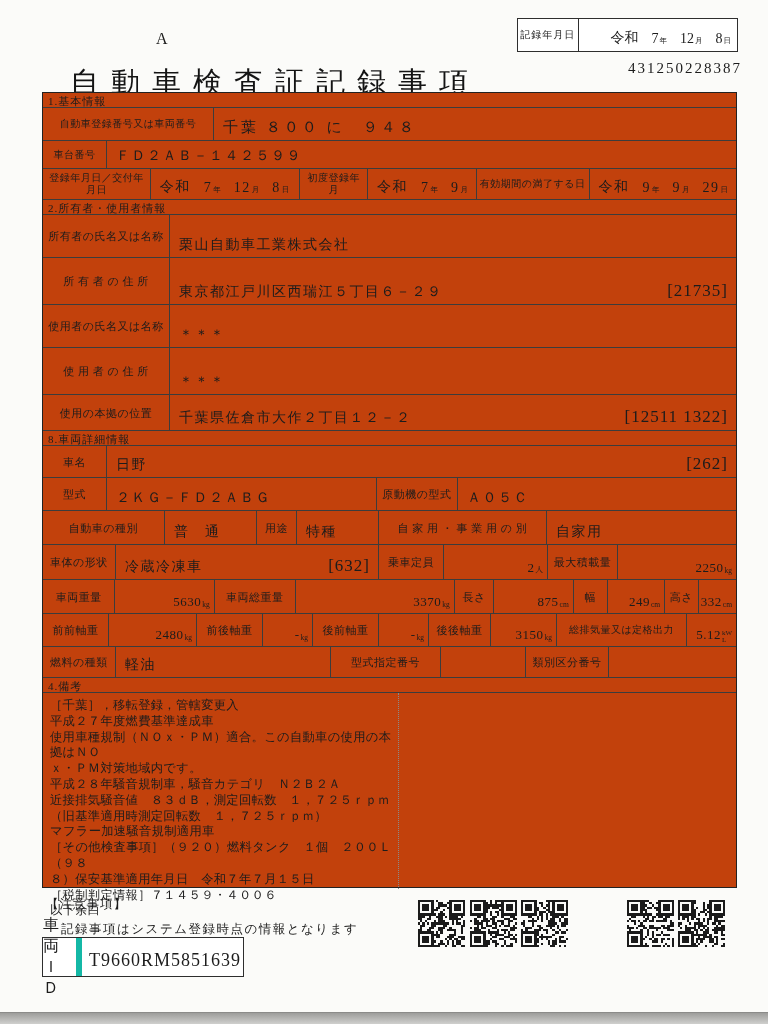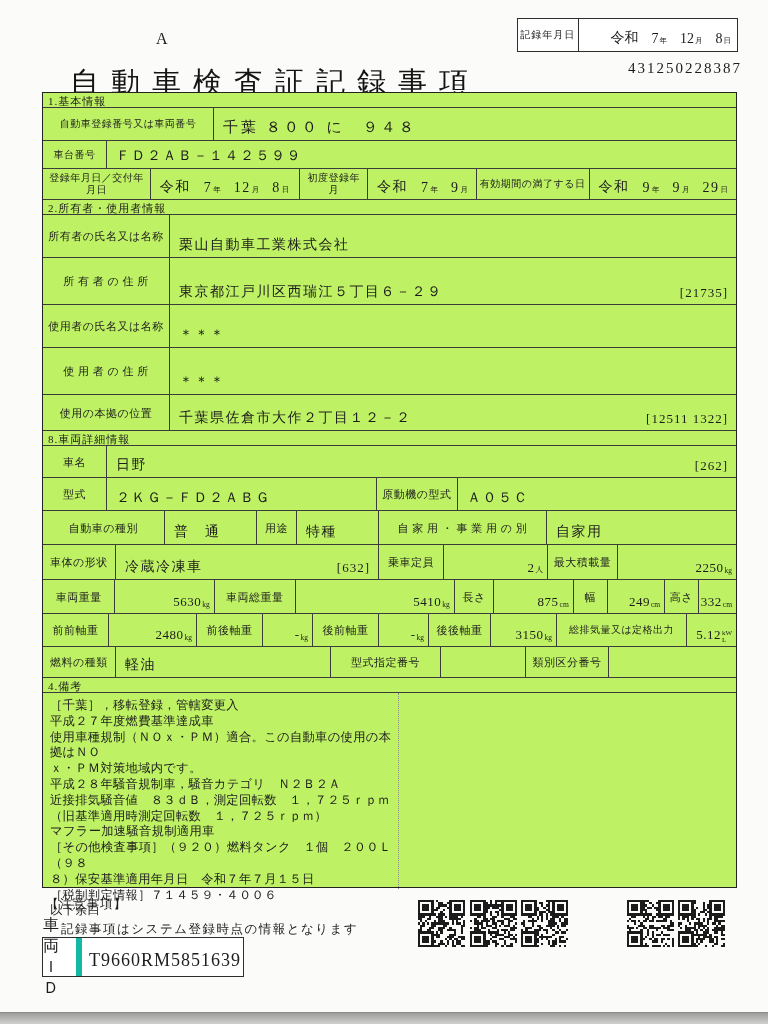--- a/index.html
+++ b/index.html
@@ -7,33 +7,33 @@
   .page{position:relative;width:768px;height:1024px;background:#fbfbf9;overflow:hidden;color:#1c1c1c;}
   .abs{position:absolute;}
   
   .marker-a{left:156px;top:30px;font-size:16px;}
   .title{left:54px;top:47px;font-size:29px;letter-spacing:12px;font-weight:normal;margin:16px;color:#141414;white-space:nowrap;}
   .doc-number{left:0;top:60px;width:742px;text-align:right;font-size:15px;letter-spacing:2px;}
   .record-date-box{left:517px;top:18px;width:221px;height:34px;border:1px solid #2e2e2e;display:flex;box-sizing:border-box;background:#fff;gap:24px;}
   .rd-label{width:66px;border-right:1px solid #2e2e2e;font-size:10px;display:flex;align-items:center;justify-content:center;letter-spacing:1px;}
   .rd-value{flex:1;display:flex;align-items:flex-end;padding:0 6px 4px 8px;}
   
-  .main-table{left:42px;top:92px;width:695px;height:796px;border:1.5px solid #222;box-sizing:border-box;background:#bef264;}
+  .main-table{left:42px;top:92px;width:695px;height:796px;border:1.5px solid #222;box-sizing:border-box;background:#c2410c;}
   .row{display:flex;border-bottom:1px solid #3c3c3c;box-sizing:border-box;}
   .row:last-child{border-bottom:none;}
   .sec{font-size:11px;padding:1px 0 0 5px;letter-spacing:1px;align-items:flex-start;}
   .cell{box-sizing:border-box;border-right:1px solid #3c3c3c;position:relative;display:flex;}
   .cell:last-child{border-right:none;}
   .grow{flex:1;}
   .lbl{font-size:10px;align-items:center;justify-content:center;text-align:center;padding:0 2px;letter-spacing:0.5px;line-height:12px;}
   .lbl3{font-size:11px;}
   .val{font-size:14px;align-items:flex-end;padding:0 8px 3px 9px;letter-spacing:1.5px;white-space:nowrap;}
   .big{font-size:15px;letter-spacing:3px;}
   .split{justify-content:space-between;}
-  .code{font-size:13px;letter-spacing:1px;}
+  .code{font-size:17px;letter-spacing:1px;}
   .num{font-size:13px;align-items:flex-end;justify-content:flex-end;padding:0 4px 3px 2px;letter-spacing:0.5px;white-space:nowrap;}
   .u{font-size:7.5px;padding:0 0 1px 1px;letter-spacing:0;}
   .date{display:flex;gap:13px;align-items:flex-end;font-size:14px;white-space:nowrap;}
   .date .dn{display:inline-flex;align-items:flex-end;}
   .stack{display:inline-flex;flex-direction:column;font-size:7px;line-height:6.5px;padding-left:1px;letter-spacing:0;}
   
   .remarks-body{position:relative;width:100%;height:100%;}
   .remarks-divider{position:absolute;left:355px;top:0;bottom:0;border-left:1px dotted #8a8a8a;}
   .remarks-text{position:absolute;left:7px;top:5px;width:345px;font-size:12.3px;line-height:15.8px;letter-spacing:0.3px;}
   
@@ -200,21 +200,21 @@
       </div>
     </div>
     <div class="row" style="height:34px">
       <div class="cell lbl lbl3" style="width:73px">車両重量</div>
       <div class="cell num" style="width:100px">
           <span>5630</span>
           <span class="u">kg</span>
         </div>
       <div class="cell lbl lbl3" style="width:82px">車両総重量</div>
       <div class="cell num" style="width:160px">
-          <span>5410</span>
+          <span>3370</span>
           <span class="u">kg</span>
         </div>
       <div class="cell lbl lbl3" style="width:40px">長さ</div>
       <div class="cell num" style="width:80px">
           <span>875</span>
           <span class="u">cm</span>
         </div>
       <div class="cell lbl lbl3" style="width:34px">幅</div>
       <div class="cell num" style="width:58px">
           <span>249</span>

